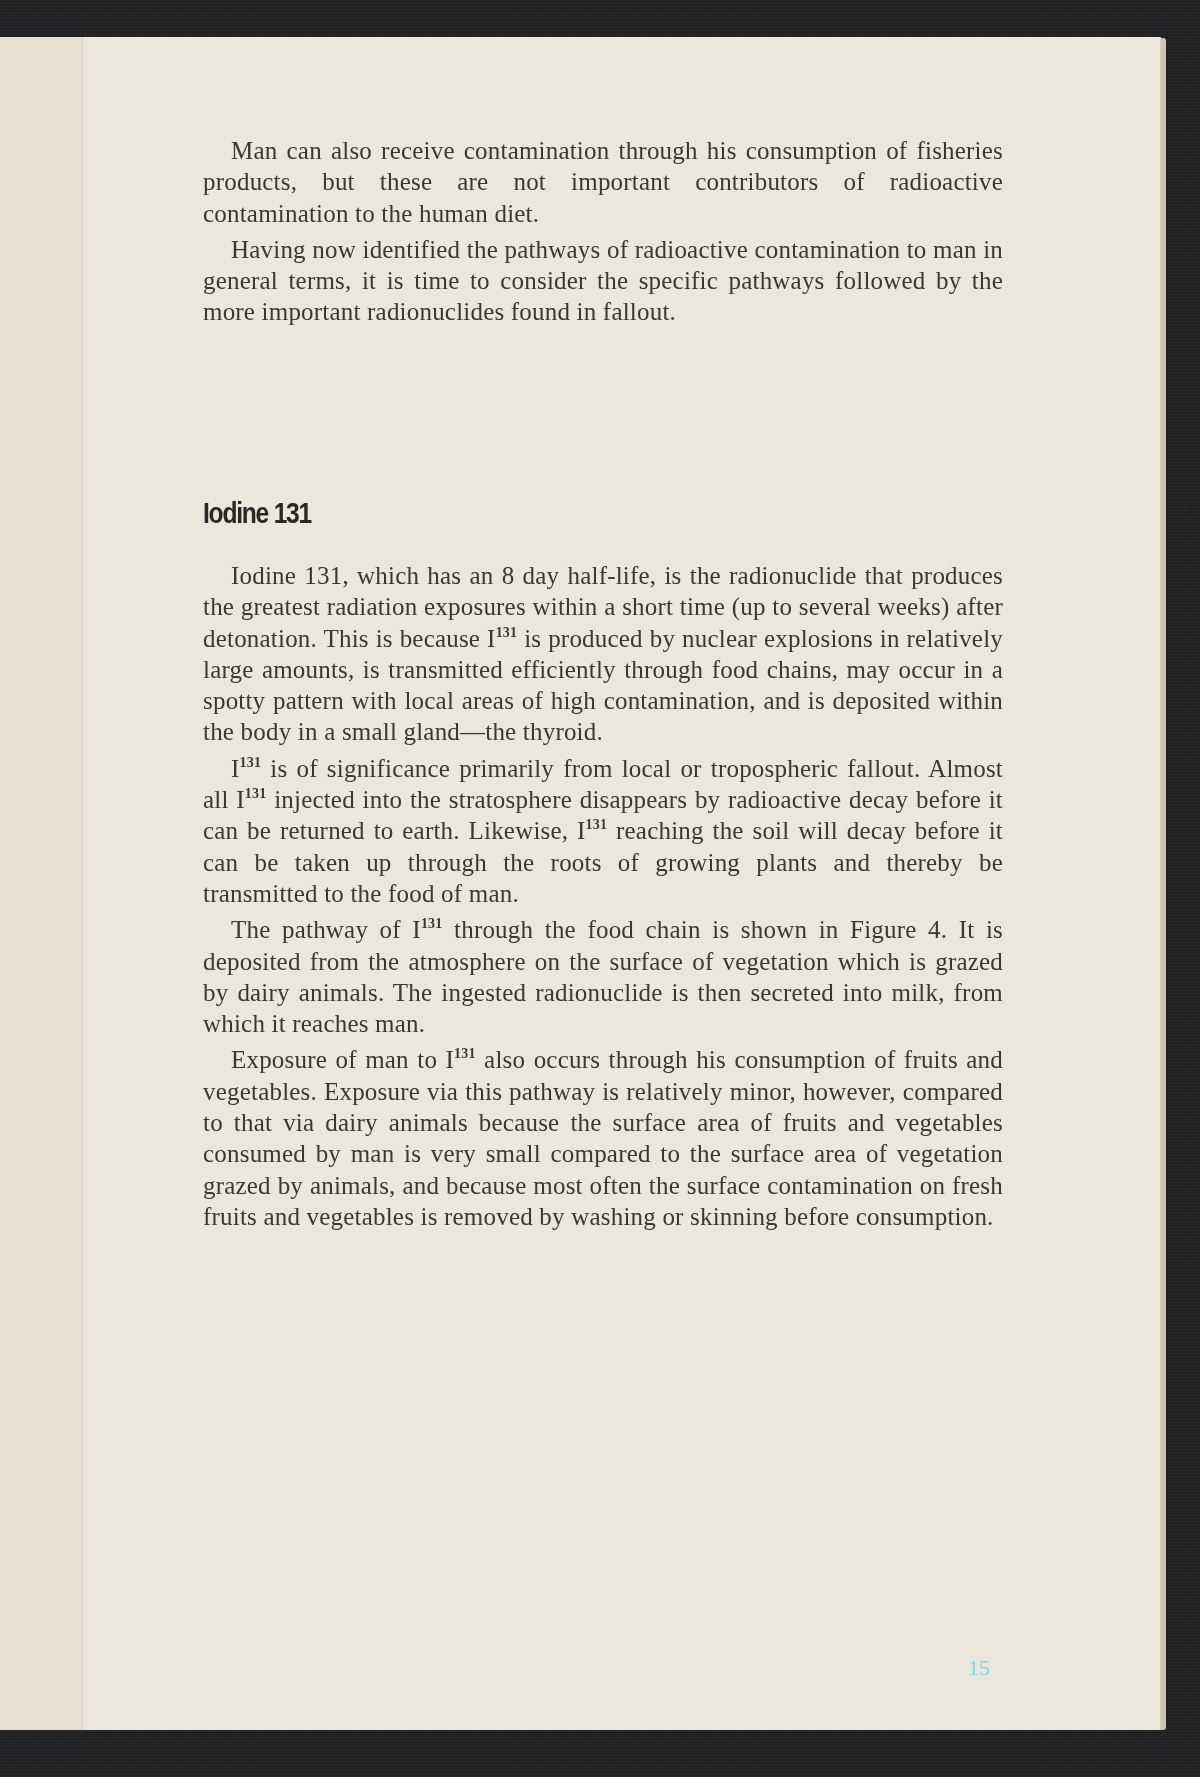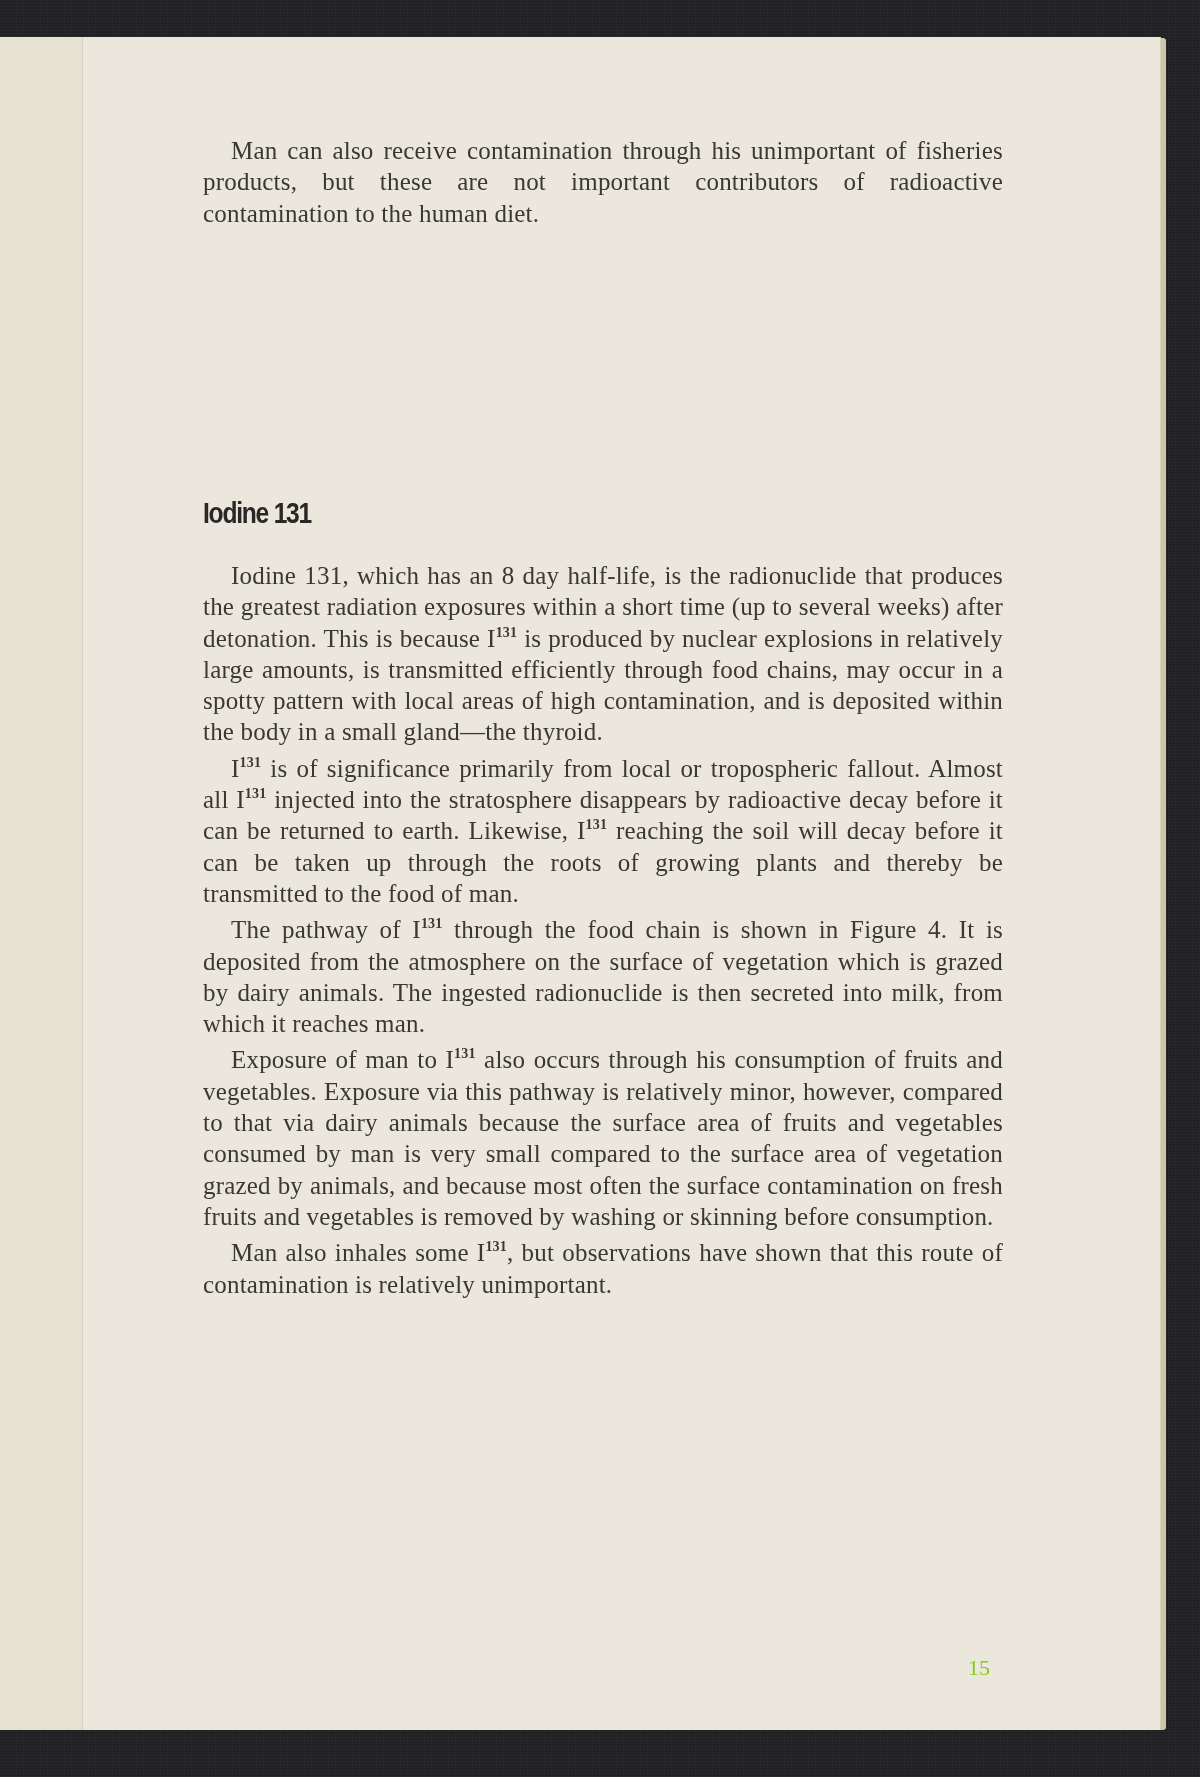--- a/index.html
+++ b/index.html
@@ -87,39 +87,39 @@
     }
     .text-block-2 {
       top: 560px;
     }
     .page-number {
       position: absolute;
       left: 968px;
       top: 1655px;
       font-family: "Liberation Serif", "DejaVu Serif", serif;
       font-size: 22px;
-      color: #84cc16;
+      color: #7dd3fc;
     }
   </style>
 </head>
 <body>
 
 <div class="page-stack"></div>
 <div class="page">
   <div class="gutter-left"></div>
   <div class="gutter-line"></div>
 </div>
 
 <div class="text-block">
-  <p class="para">Man can also receive contamination through his unimportant of fisheries products, but these are not important contributors of radioactive contamination to the human diet.</p>
+  <p class="para">Man can also receive contamination through his consumption of fisheries products, but these are not important contributors of radioactive contamination to the human diet.</p>
+  <p class="para">Having now identified the pathways of radioactive contamination to man in general terms, it is time to consider the specific pathways followed by the more important radionuclides found in fallout.</p>
 </div>
 
 <div class="section-heading">Iodine 131</div>
 
 <div class="text-block text-block-2">
   <p class="para">Iodine 131, which has an 8 day half-life, is the radionuclide that produces the greatest radiation exposures within a short time (up to several weeks) after detonation. This is because I<sup>131</sup> is produced by nuclear explosions in relatively large amounts, is transmitted efficiently through food chains, may occur in a spotty pattern with local areas of high contamination, and is deposited within the body in a small gland—the thyroid.</p>
   <p class="para">I<sup>131</sup> is of significance primarily from local or tropospheric fallout. Almost all I<sup>131</sup> injected into the stratosphere disappears by radioactive decay before it can be returned to earth. Likewise, I<sup>131</sup> reaching the soil will decay before it can be taken up through the roots of growing plants and thereby be transmitted to the food of man.</p>
   <p class="para">The pathway of I<sup>131</sup> through the food chain is shown in Figure 4. It is deposited from the atmosphere on the surface of vegetation which is grazed by dairy animals. The ingested radionuclide is then secreted into milk, from which it reaches man.</p>
   <p class="para">Exposure of man to I<sup>131</sup> also occurs through his consumption of fruits and vegetables. Exposure via this pathway is relatively minor, however, compared to that via dairy animals because the surface area of fruits and vegetables consumed by man is very small compared to the surface area of vegetation grazed by animals, and because most often the surface contamination on fresh fruits and vegetables is removed by washing or skinning before consumption.</p>
-  <p class="para">Man also inhales some I<sup>131</sup>, but observations have shown that this route of contamination is relatively unimportant.</p>
 </div>
 
 <div class="page-number">15</div>
 
 </body></html>

